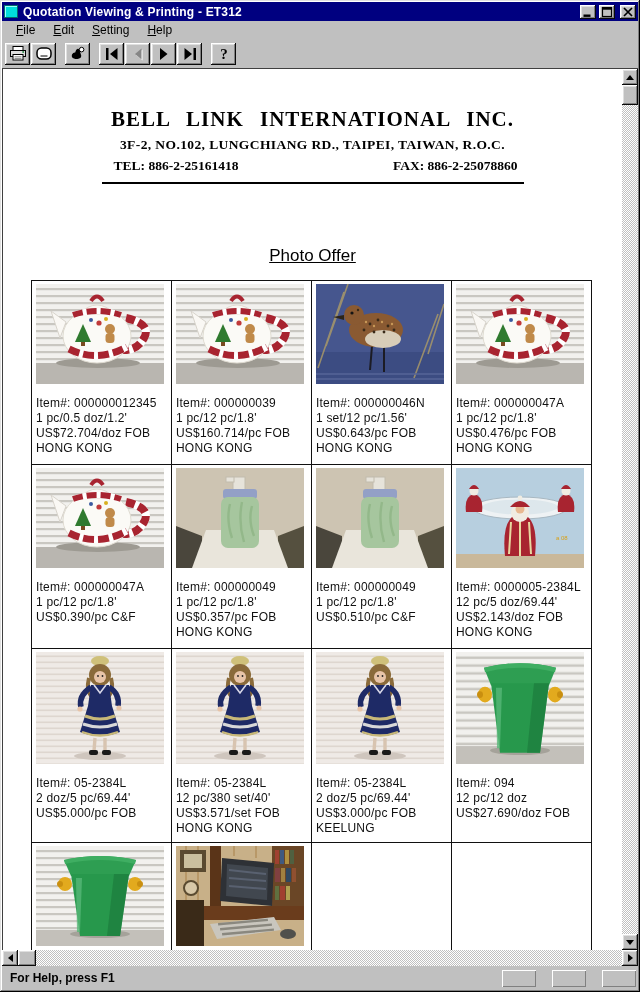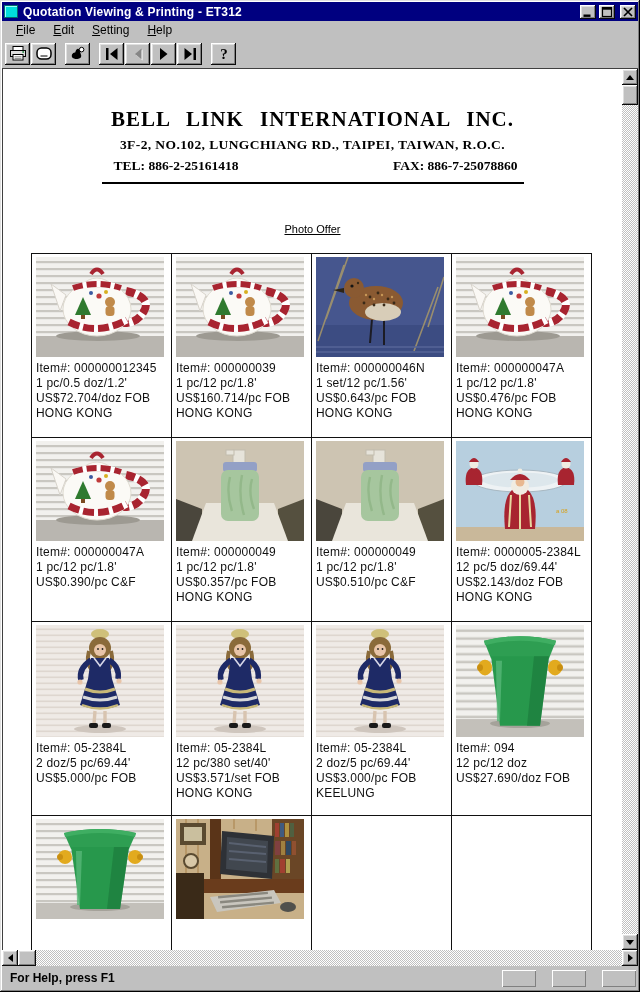--- a/index.html
+++ b/index.html
@@ -73,34 +73,34 @@
     box-shadow: inset 1px 1px 0 #fff, inset -1px -1px 0 #808080; }
   
   .doc { position:absolute; inset:0; color:#000; }
   .letterhead { width:422px; margin:24px auto 0 auto; text-align:center;
     font-family:"Liberation Serif", serif; font-weight:bold;
     border-bottom:2px solid #000; padding-bottom:8px; }
   .company-name { font-size:21px; letter-spacing:1px; word-spacing:10px; line-height:26px;margin-top:37px; }
   .company-address { font-size:13.5px; letter-spacing:0.4px; margin-top:4px; line-height:17px; }
   .company-telfax { display:flex; justify-content:space-between; margin-top:4px;
     font-size:13.5px; line-height:17px; padding:0 6px 0 12px; }
-  .offer-title { text-align:center; margin-top:35px; font-size:11px;
+  .offer-title { text-align:center; margin-top:62px; font-size:17px;
     text-decoration:underline; line-height:20px; }
   .to-row { display:flex; justify-content:space-between; margin:12px 40px 0 36px;
     font-size:12.5px; line-height:16px; }
   .to-line { font-weight:bold; }
   .ref-block { width:128px; }
   .offer-table { border-collapse:collapse; table-layout:fixed; margin:14px 0 0 28px; }
   .offer-table td { width:140px; border:1px solid #111; vertical-align:top;
     padding:3px 4px; background:#fff; }
   tr.r12 { height:184px; } tr.r3 { height:194px; } tr.r4 { height:186px; }
   .photo { width:128px; height:100px; display:block; }
   .photo.tall { height:112px; }
   .cl { font-size:12px; line-height:15px; letter-spacing:0.2px; white-space:nowrap; color:#111; }
-  .cl.first { margin-top:4px; }
+  .cl.first { margin-top:12px; }
   .hidden-defs { position:absolute; width:0; height:0; }
 </style>
 </head>
 <body>
 
 <svg class="hidden-defs" aria-hidden="true">
 <defs>
   <pattern id="blinds" width="8" height="7" patternUnits="userSpaceOnUse">
     <rect width="8" height="7" fill="#f2f1ee"></rect>
         <rect y="4" width="8" height="2.2" fill="#c9c7c1"></rect>
@@ -362,21 +362,21 @@
 
   <div class="client-top">
     <div class="viewport">
       <div class="doc">
 
         <div class="letterhead">
           <div class="company-name">BELL LINK INTERNATIONAL INC.</div>
           <div class="company-address">3F-2, NO.102, LUNGCHIANG RD., TAIPEI, TAIWAN, R.O.C.</div>
           <div class="company-telfax">
             <span>TEL: 886-2-25161418</span>
-            <span>FAX: 886-7-25078860</span>
+            <span>FAX: 886-2-25078860</span>
           </div>
         </div>
 
         <div class="offer-title">Photo Offer</div>
 
 
         <table class="offer-table">
           <tbody>
               <tr class="r12">
             <td>

